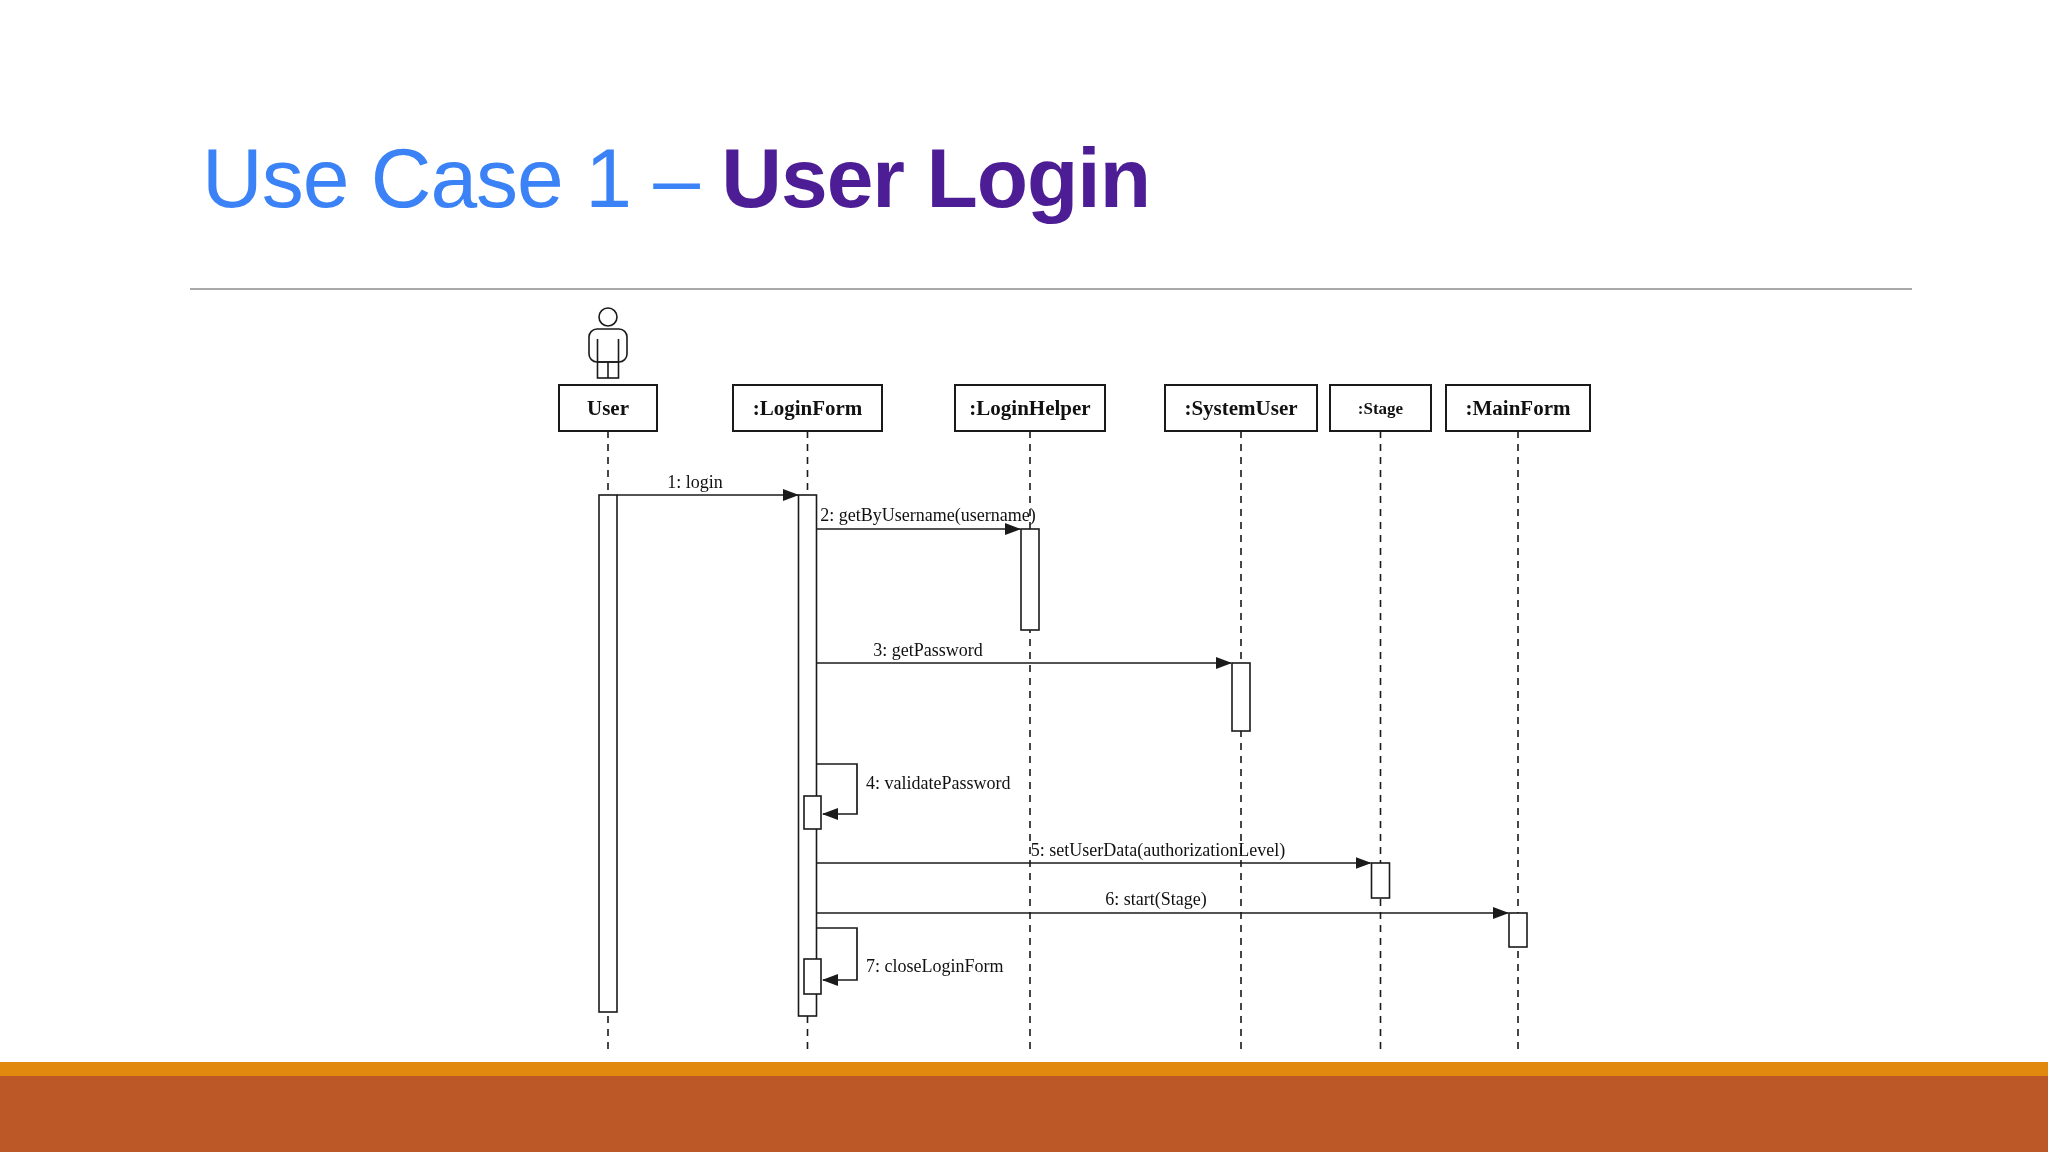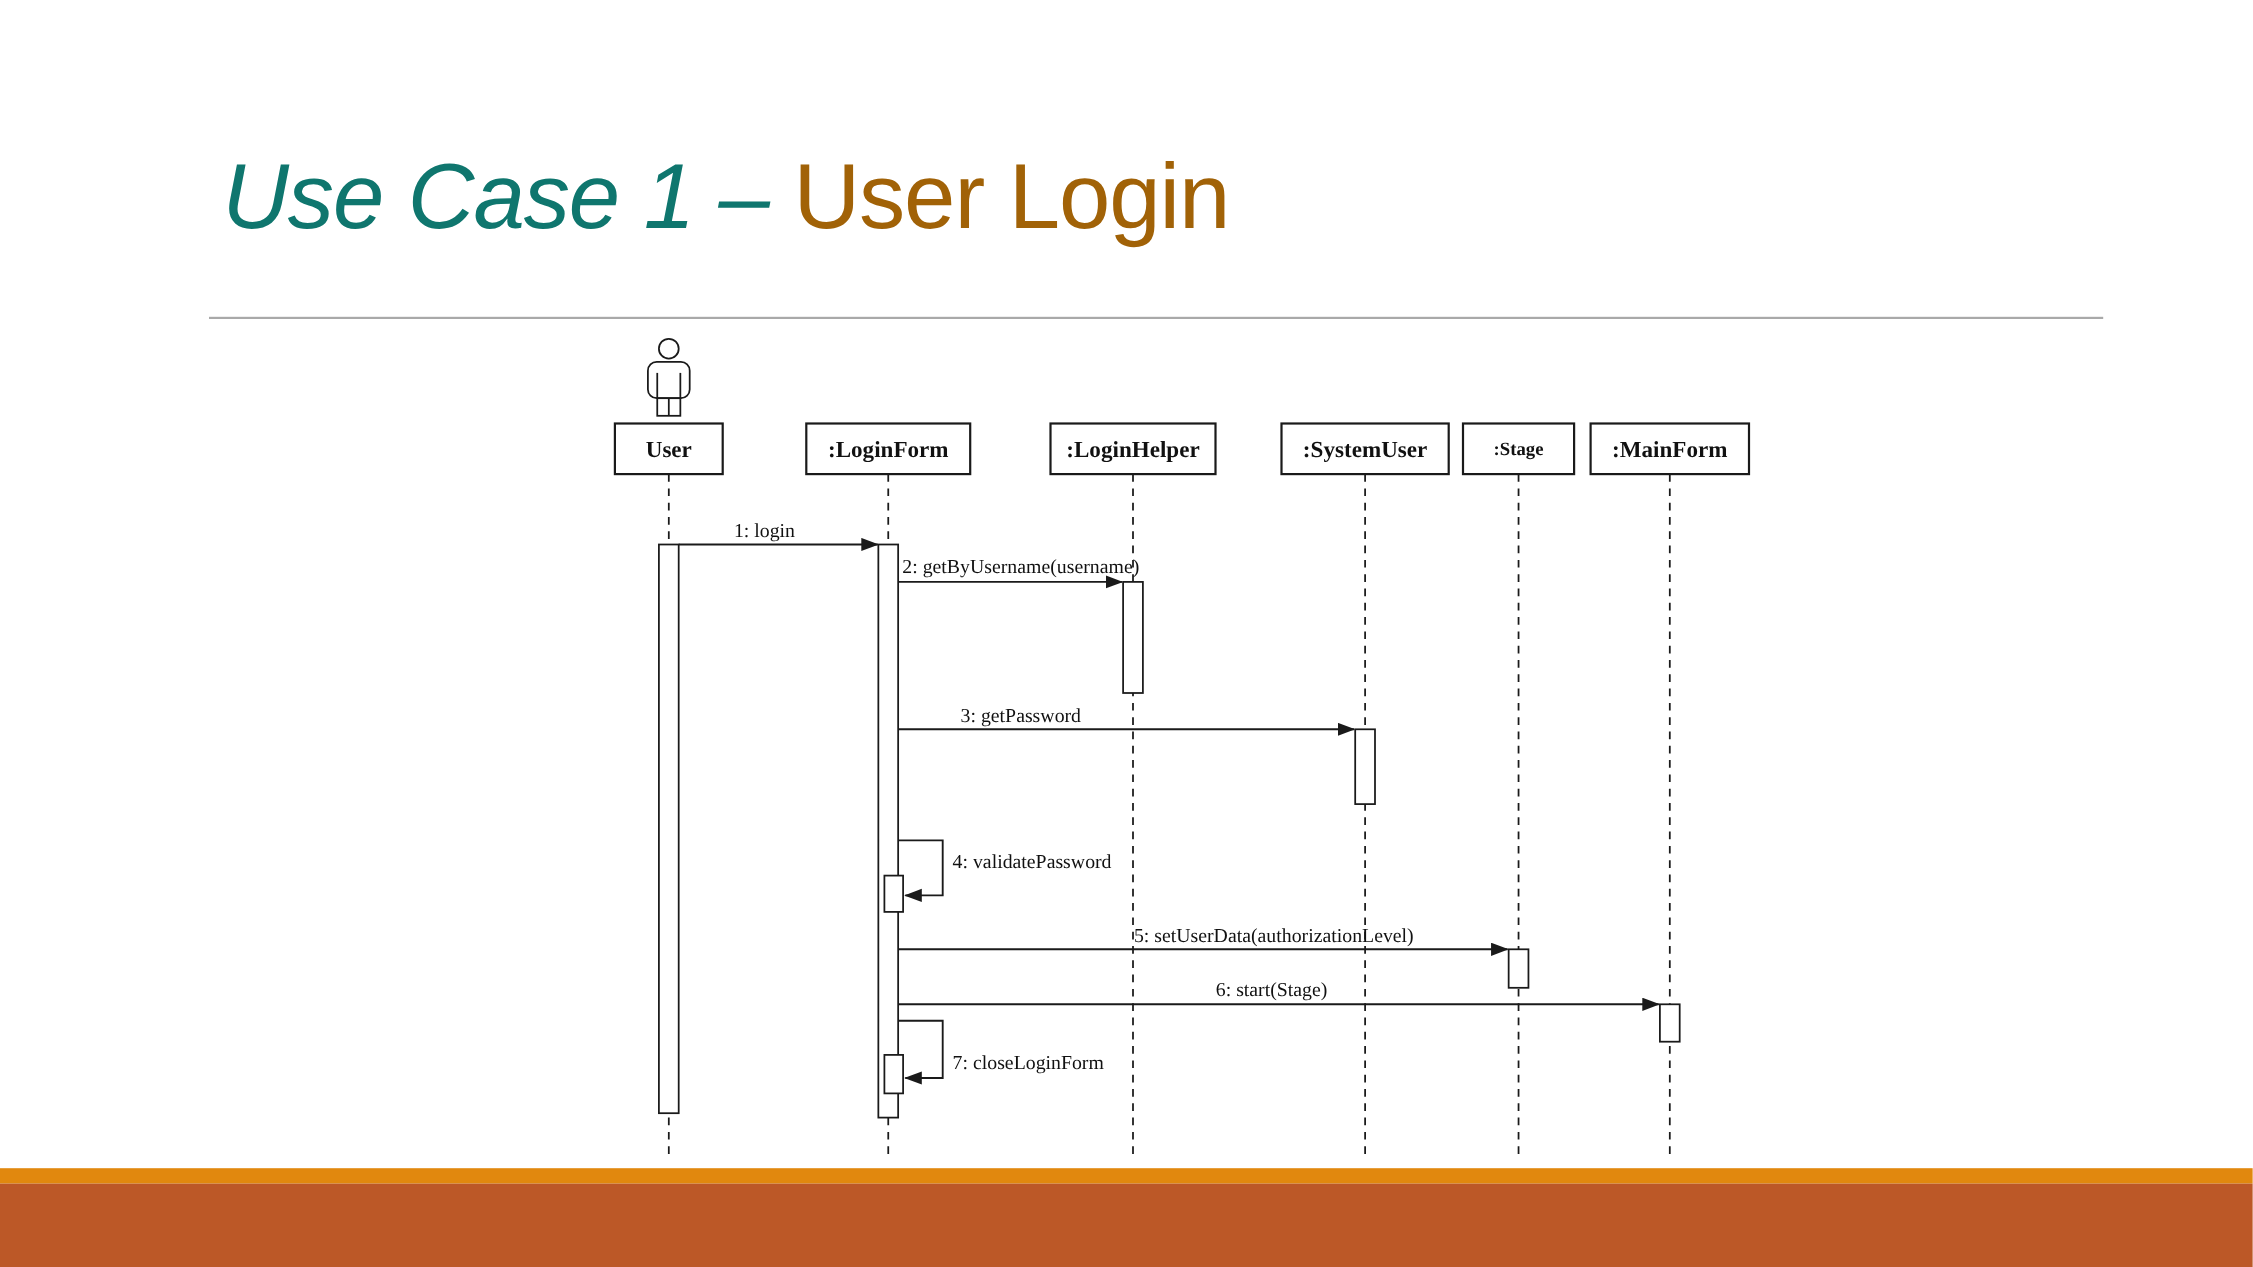--- a/index.html
+++ b/index.html
@@ -5,22 +5,22 @@
   html,body{margin:0;padding:0;}
   body{
     width:2048px;height:1152px;position:relative;overflow:hidden;
     background:#ffffff;font-family:"Liberation Sans",sans-serif;
   }
   
   .slide-title{
     position:absolute;left:202px;top:132px;width:1700px;
     font-size:84px;line-height:1.1;letter-spacing:-1px;white-space:nowrap;
   }
-  .title-prefix{color:#0f766e;font-weight:400;font-style:italic;}
-  .title-highlight{color:#a16207;font-weight:400;margin-top:26px;}
+  .title-prefix{color:#3b82f6;font-weight:400;}
+  .title-highlight{color:#4c1d95;font-weight:700;margin-top:26px;}
   .title-divider{
     position:absolute;left:190px;top:288px;width:1722px;height:2px;
     background:#A9A9A9;
   }
   
   .diagram-svg{position:absolute;left:0;top:0;}
   .ln{fill:none;stroke:#1A1A1A;stroke-width:1.6;}
   .hdr{fill:#ffffff;stroke:#1A1A1A;stroke-width:2;}
   .life{fill:none;stroke:#1A1A1A;stroke-width:1.6;stroke-dasharray:7 6;}
   .act{fill:#ffffff;stroke:#1A1A1A;stroke-width:1.6;}

